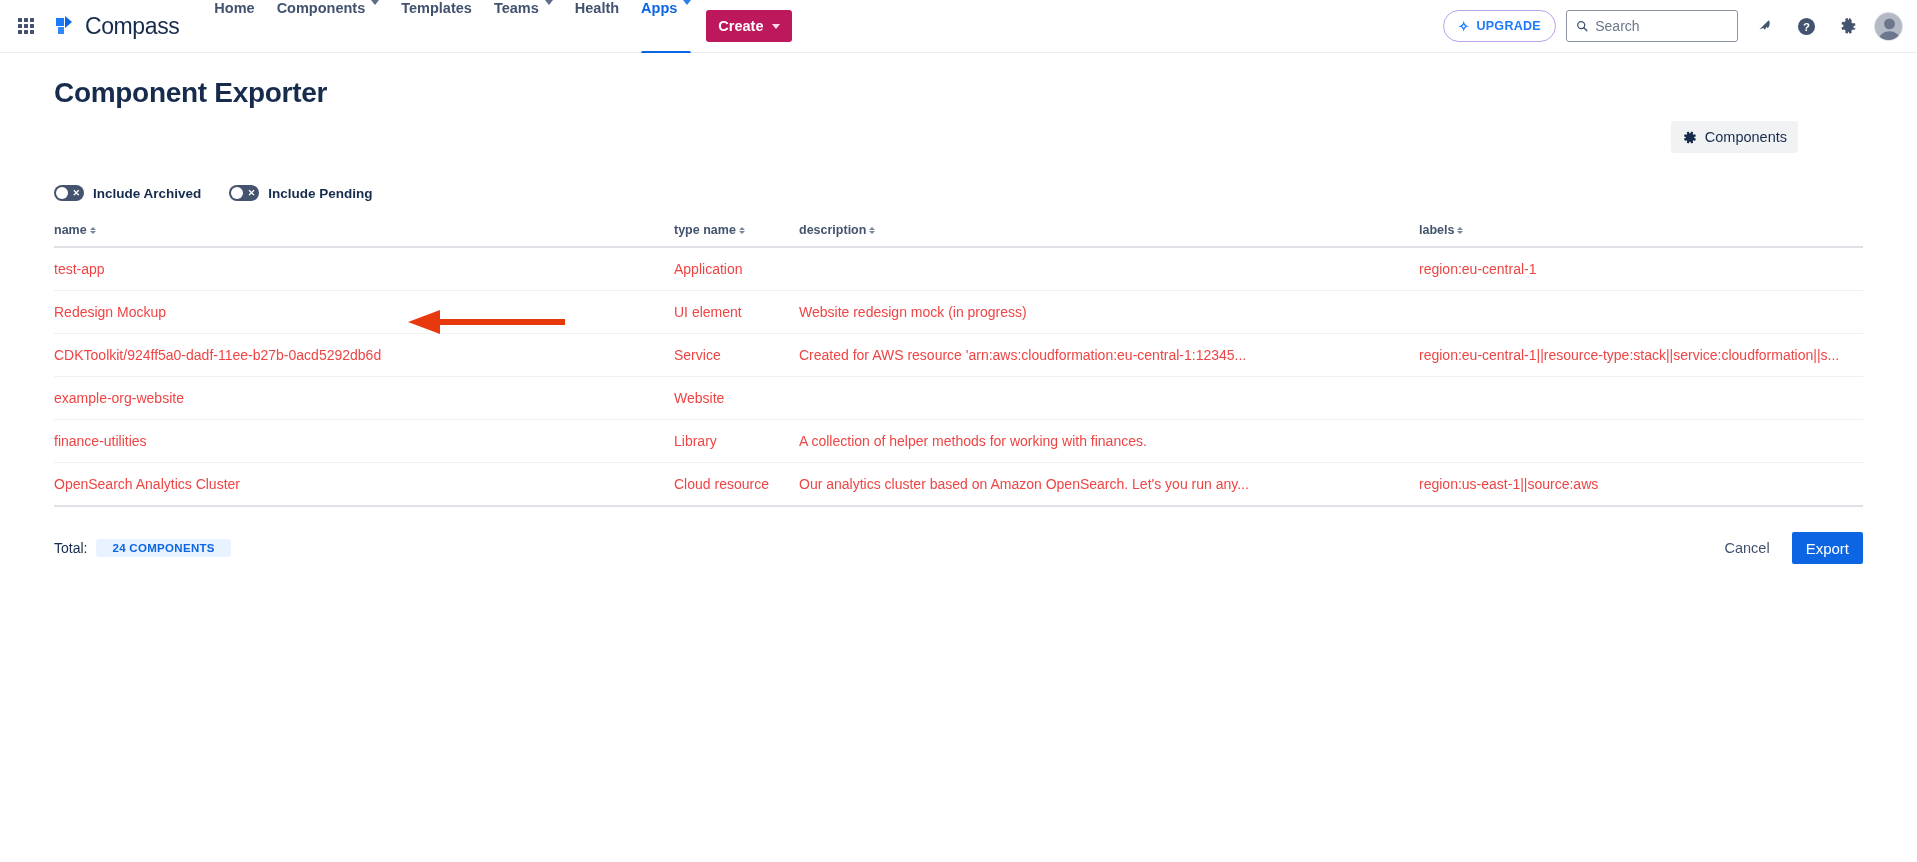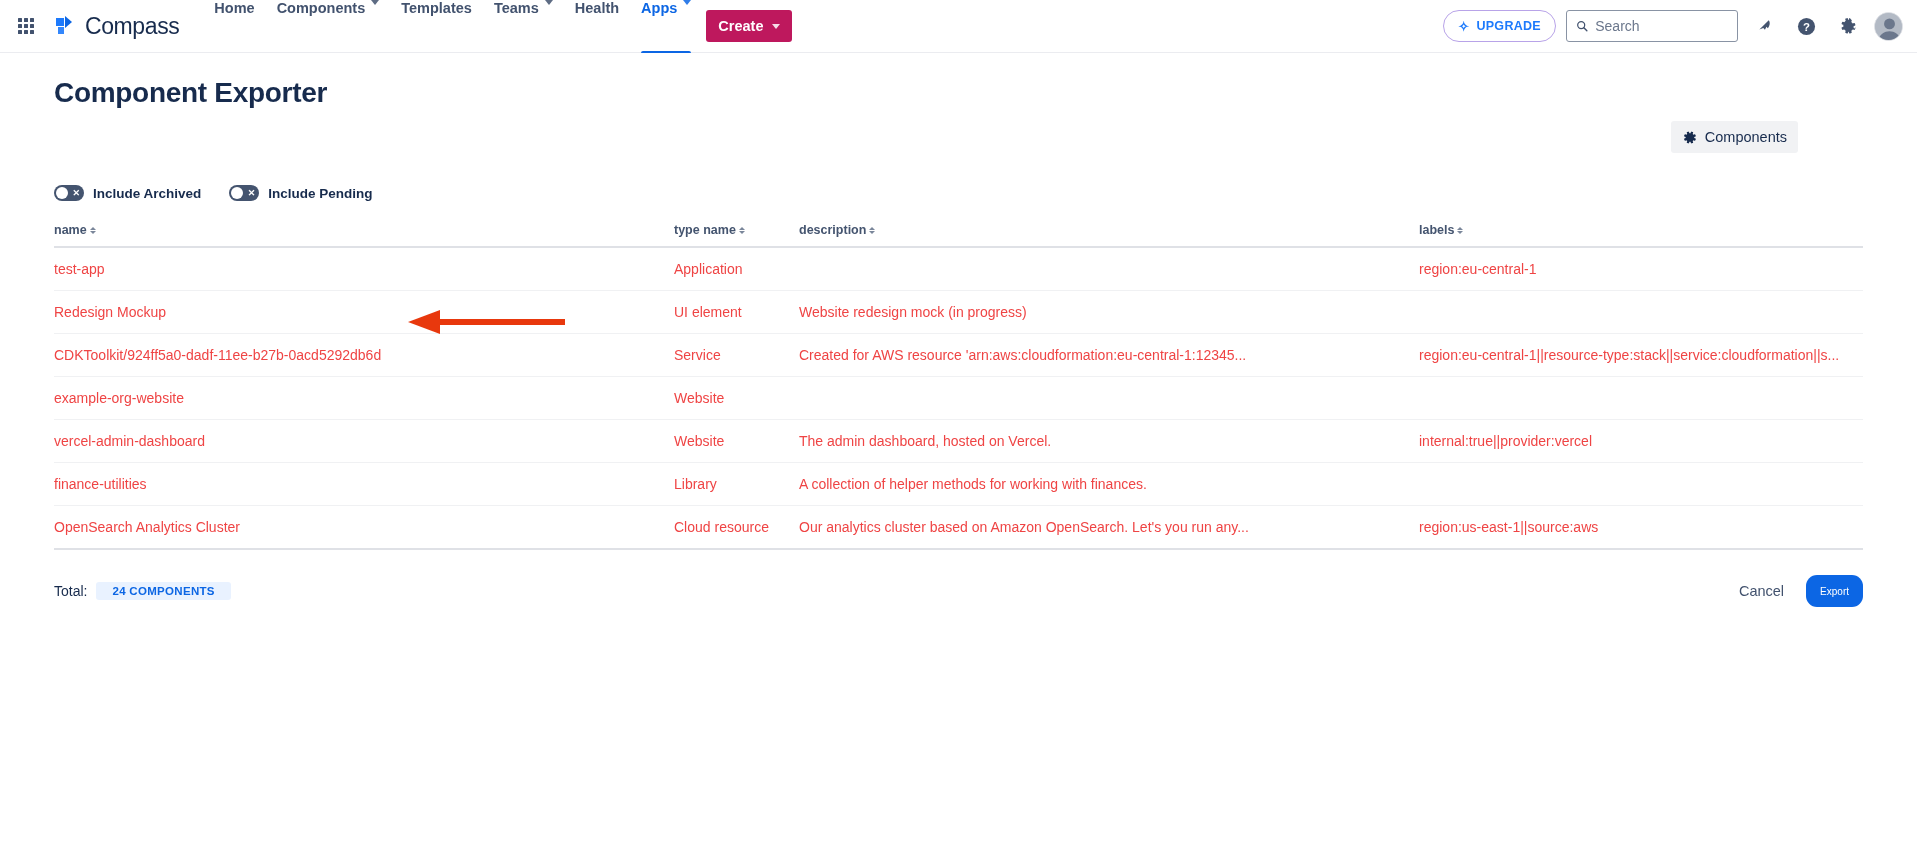--- a/index.html
+++ b/index.html
@@ -218,22 +218,22 @@
   }
   .footer-actions { margin-left: auto; display: flex; align-items: center; gap: 10px; }
   .cancel-btn {
     height: 32px; padding: 0 12px;
     background: transparent; border: none; border-radius: 3px;
     font-size: 14.5px; font-weight: 500; color: #42526e;
     cursor: pointer; font-family: inherit;
   }
   .export-btn {
     height: 32px; padding: 0 14px;
-    background: #0c66e4; color: #fff; border: none; border-radius: 11px;
-    font-size: 10px; font-weight: 500; cursor: pointer; font-family: inherit;
+    background: #0c66e4; color: #fff; border: none; border-radius: 2px;
+    font-size: 15px; font-weight: 500; cursor: pointer; font-family: inherit;
   }
 </style>
 </head>
 <body>
 
 <div class="topnav">
 
   <div class="appswitcher">
     <div class="grid9">
       <i></i>
@@ -434,26 +434,20 @@
         <td>Created for AWS resource 'arn:aws:cloudformation:eu-central-1:12345...</td>
         <td>region:eu-central-1||resource-type:stack||service:cloudformation||s...</td>
       </tr>
       <tr>
         <td>example-org-website</td>
         <td>Website</td>
         <td></td>
         <td></td>
       </tr>
       <tr>
-        <td>vercel-admin-dashboard</td>
-        <td>Website</td>
-        <td>The admin dashboard, hosted on Vercel.</td>
-        <td>internal:true||provider:vercel</td>
-      </tr>
-      <tr>
         <td>finance-utilities</td>
         <td>Library</td>
         <td>A collection of helper methods for working with finances.</td>
         <td></td>
       </tr>
       <tr>
         <td>OpenSearch Analytics Cluster</td>
         <td>Cloud resource</td>
         <td>Our analytics cluster based on Amazon OpenSearch. Let's you run any...</td>
         <td>region:us-east-1||source:aws</td>

